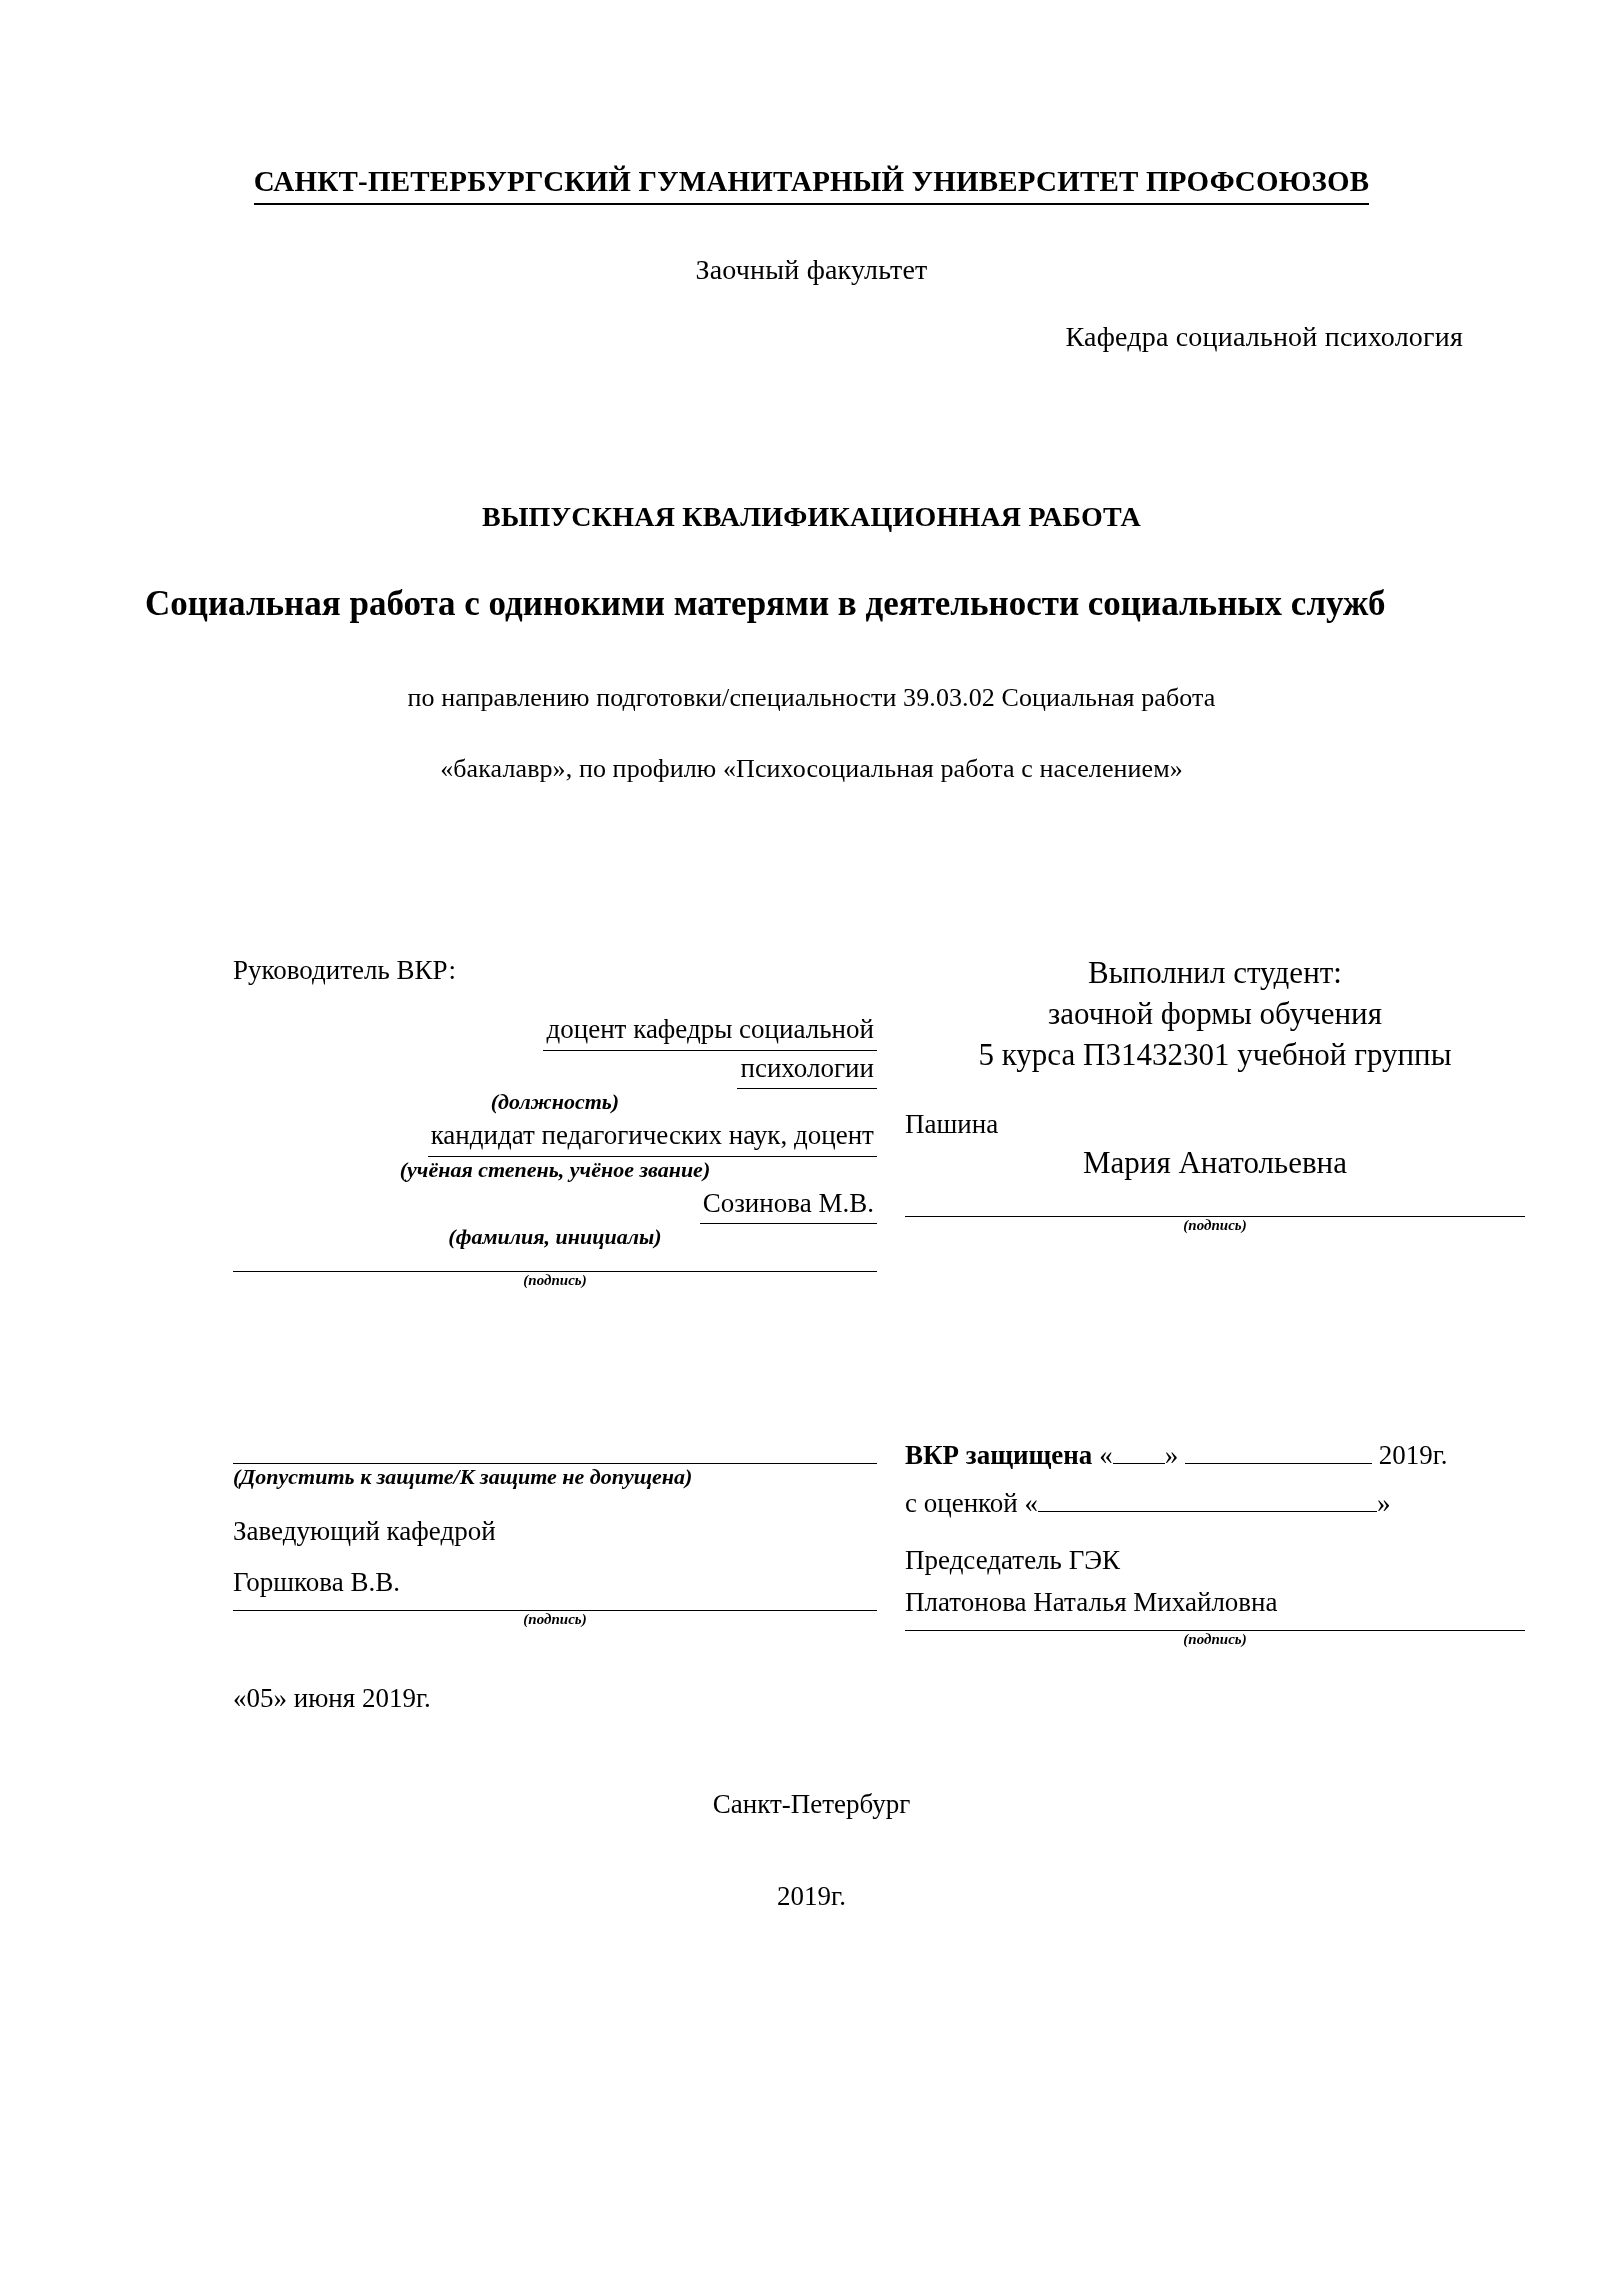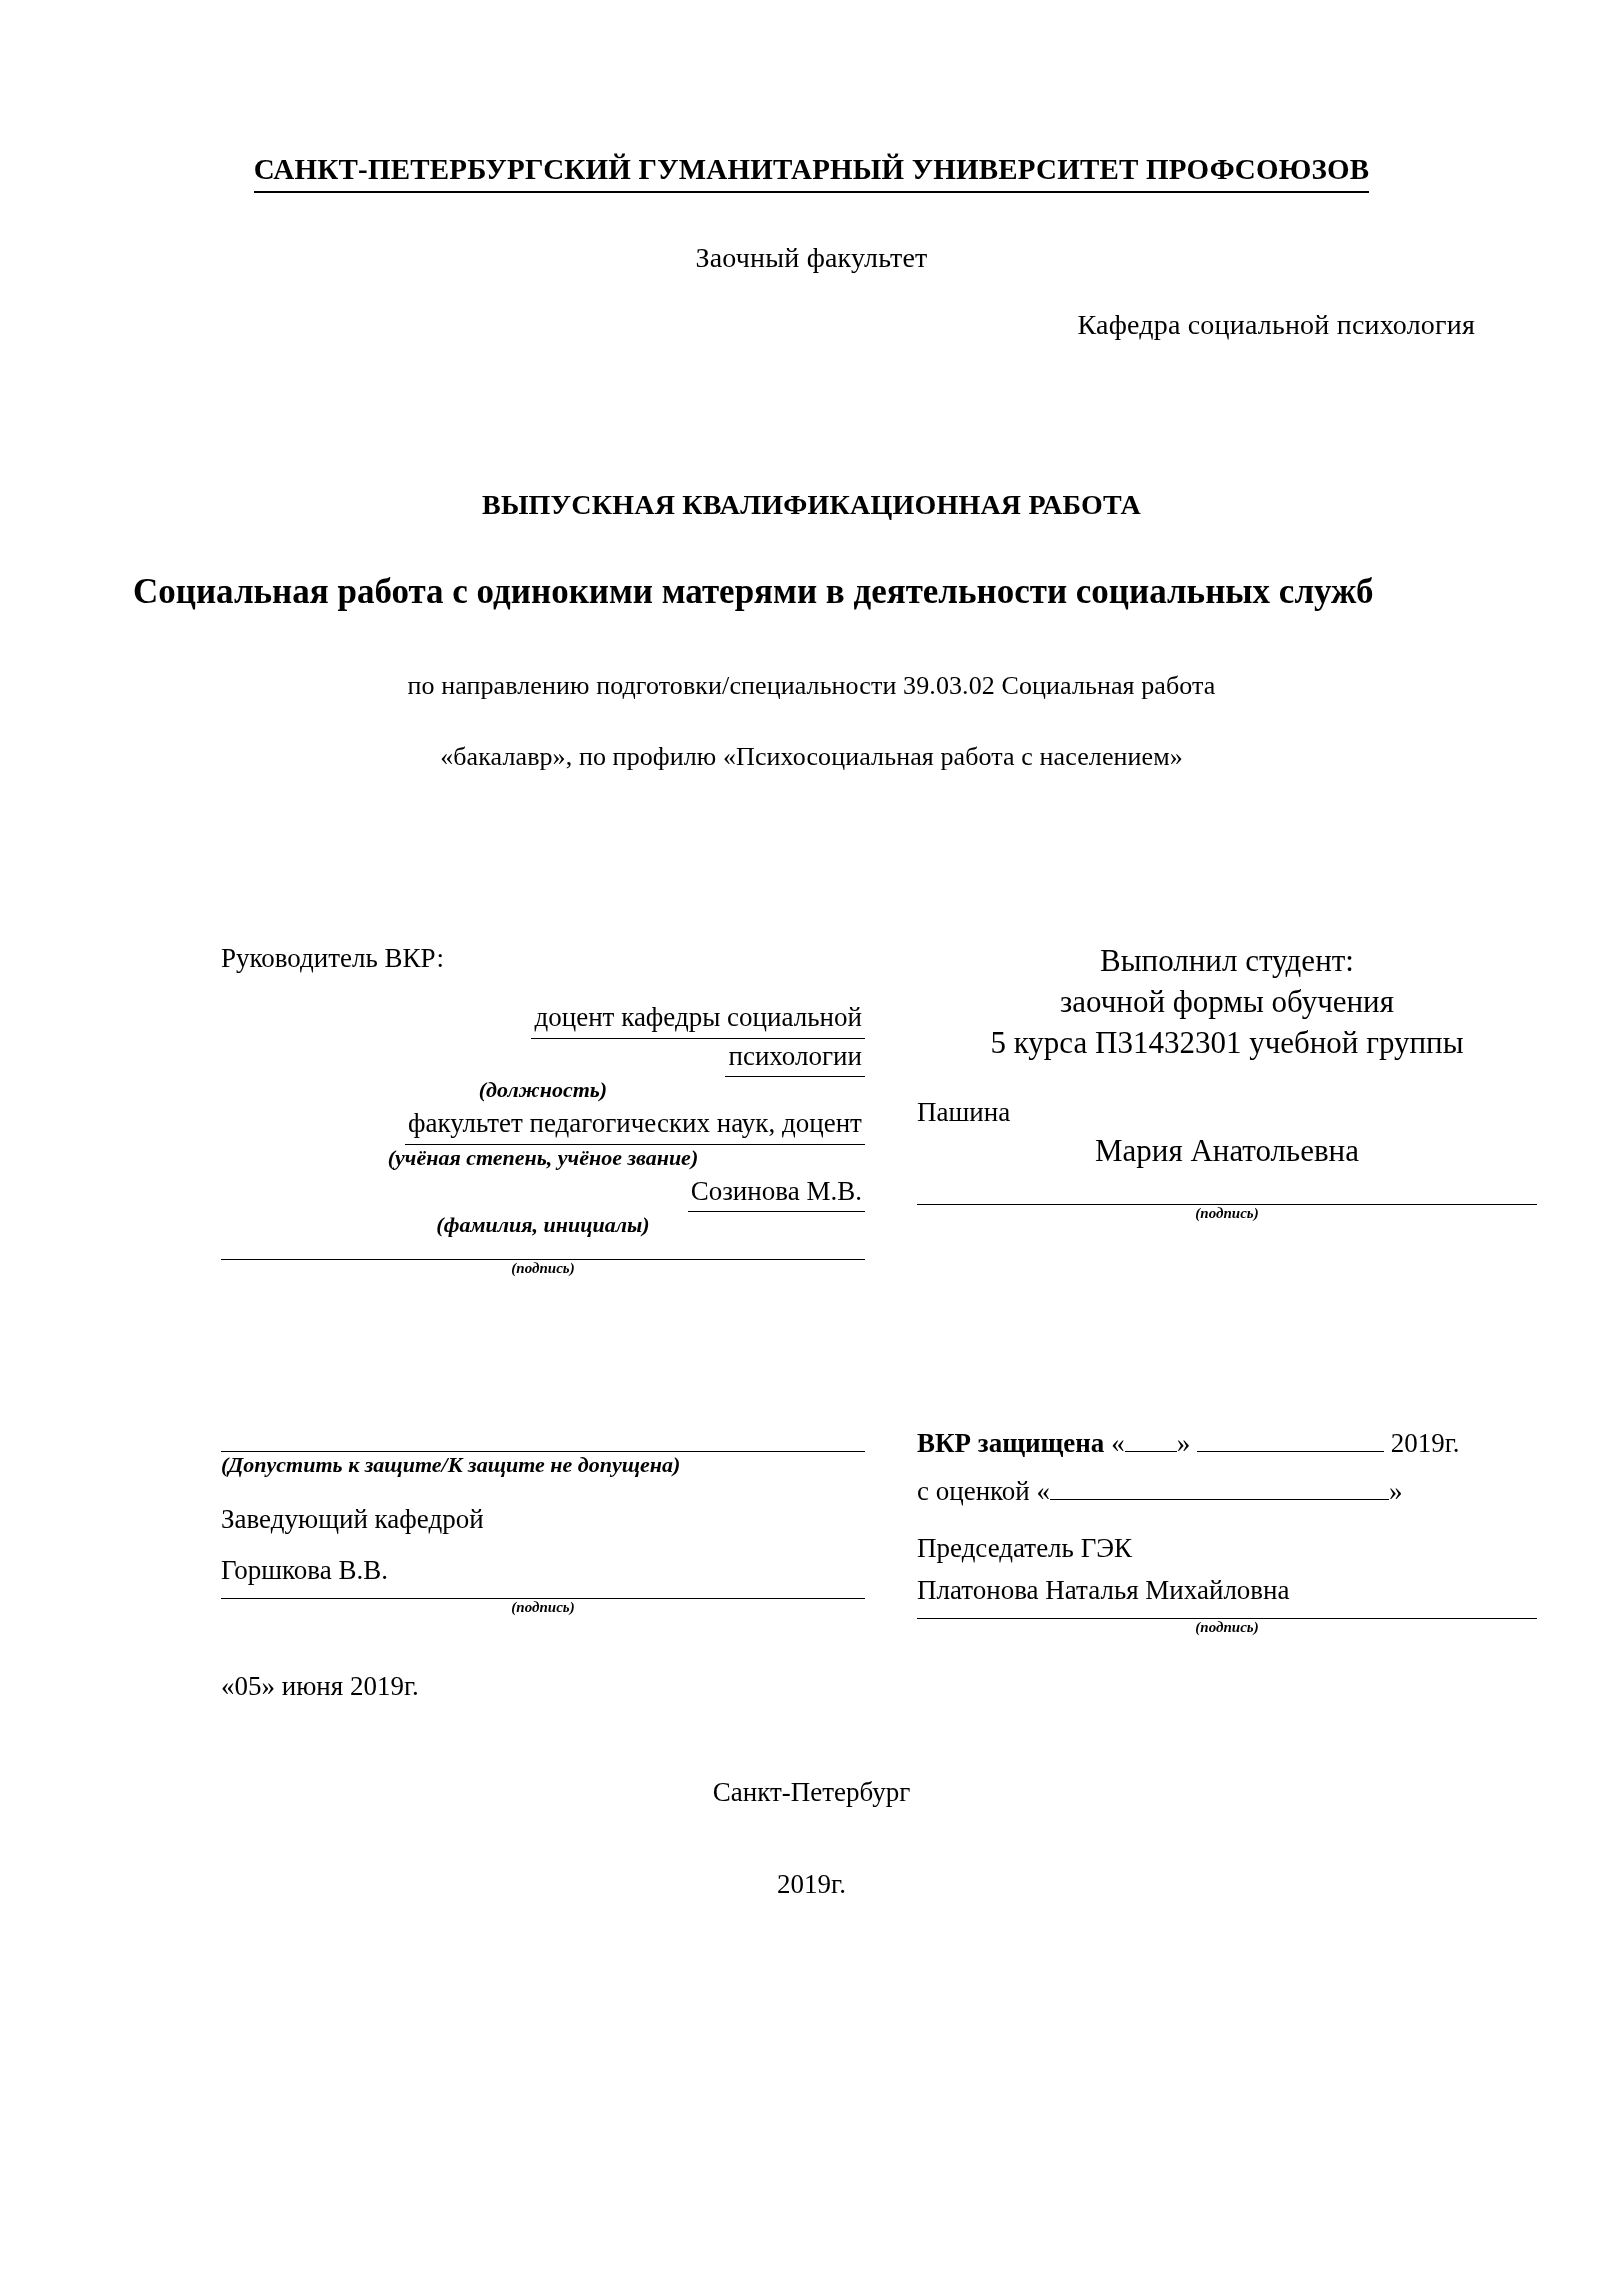--- a/index.html
+++ b/index.html
@@ -13,21 +13,21 @@
     font-family: "Liberation Serif", "DejaVu Serif", serif;
     color: #000000;
     position: relative;
     overflow: hidden;
   }
   .page {
     position: relative;
     width: 1623px;
     height: 2295px;
     box-sizing: border-box;
-    padding: 0;
+    padding: 12px;
   }
 
   
   .university {
     text-align: center;
     font-size: 29px;
     font-weight: bold;
     letter-spacing: 0.2px;
     padding-top: 152px;
     line-height: 1.2;
@@ -211,21 +211,21 @@
       <div class="sp-30"></div>
       <div class="center">
         <span class="ul-line lbl">доцент кафедры социальной</span>
       </div>
       <div class="center">
         <span class="ul-line lbl">психологии</span>
       </div>
       <div class="italic-note">(должность)</div>
       <div class="sp-4"></div>
       <div class="center">
-        <span class="ul-line lbl">факультет педагогических наук, доцент</span>
+        <span class="ul-line lbl">кандидат педагогических наук, доцент</span>
       </div>
       <div class="italic-note">(учёная степень, учёное звание)</div>
       <div class="sp-4"></div>
       <div class="center">
         <span class="ul-line lbl">Созинова М.В.</span>
       </div>
       <div class="italic-note">(фамилия, инициалы)</div>
       <div class="sp-14"></div>
       <div class="rule"></div>
       <div class="italic-sign">(подпись)</div>

